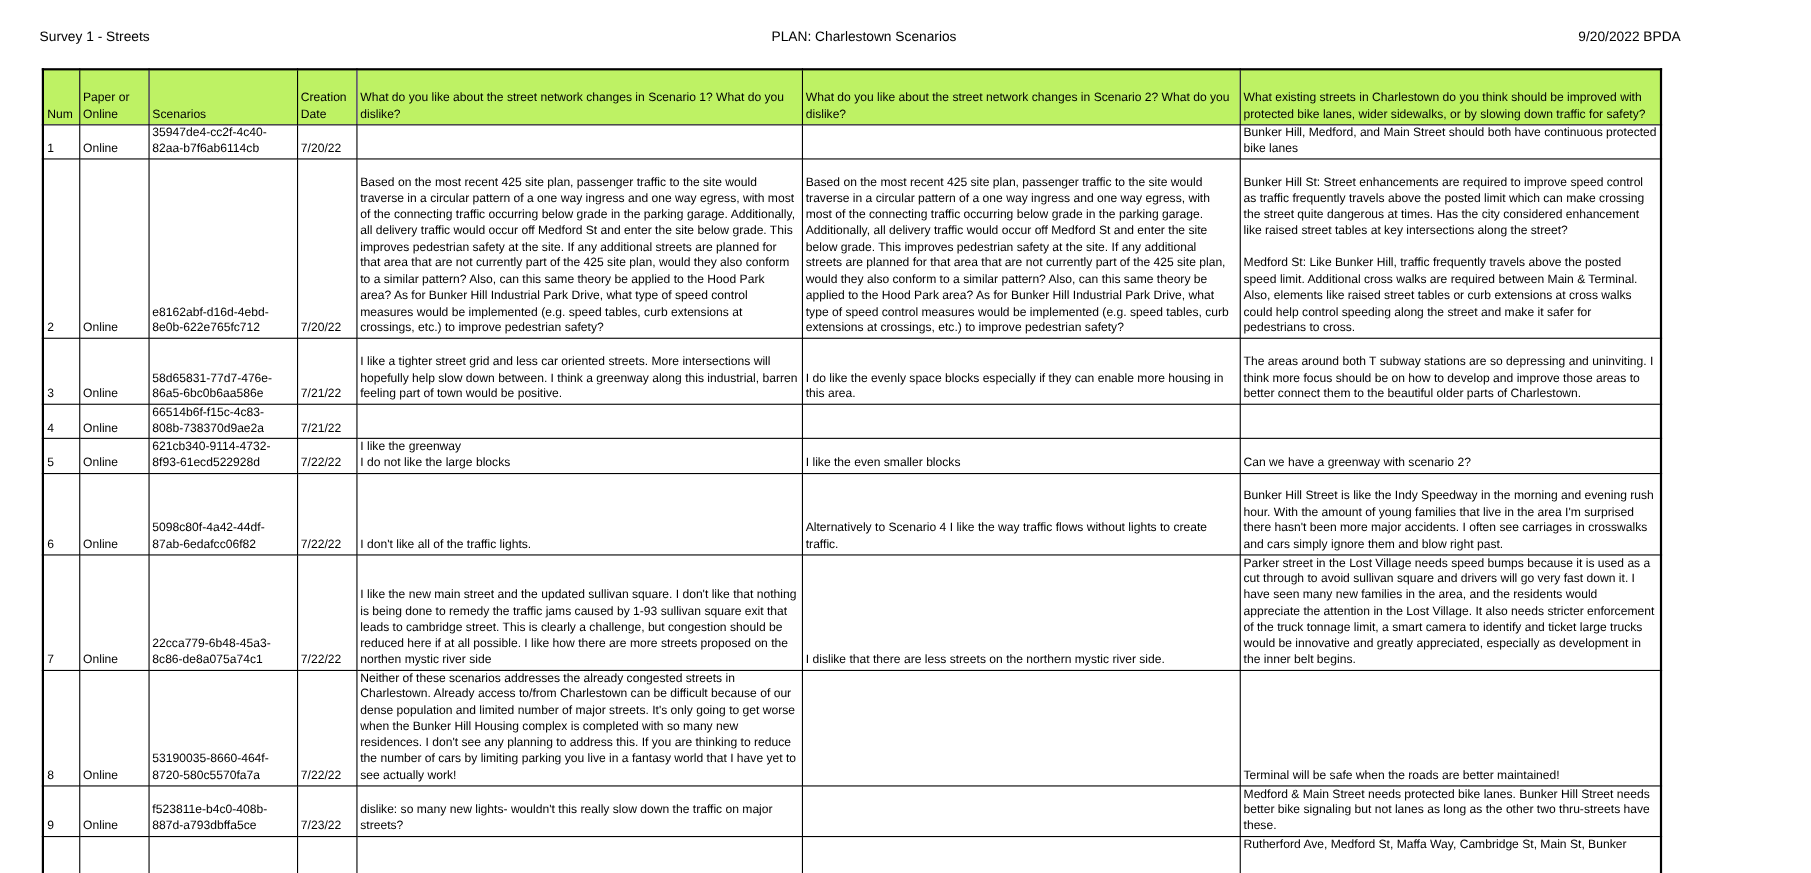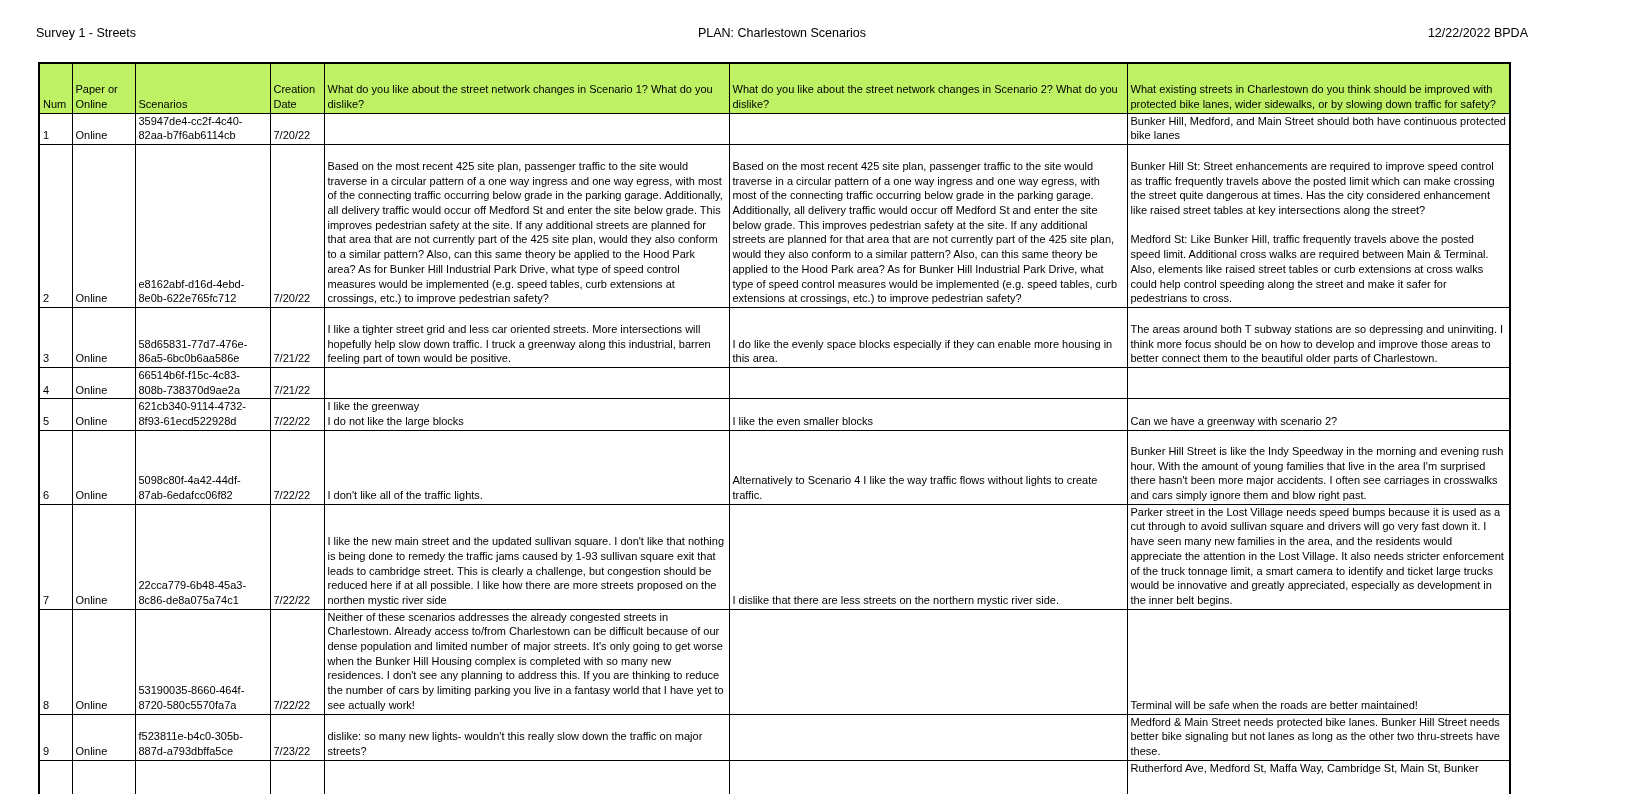--- a/index.html
+++ b/index.html
@@ -72,21 +72,21 @@
   tbody tr:nth-child(10) td { vertical-align: top; }
 </style>
 </head>
 <body>
 
 <div class="sheet">
 
   <div class="page-header">
     <div class="left">Survey 1 - Streets</div>
     <div class="center">PLAN: Charlestown Scenarios</div>
-    <div class="right">12/22/2022 BPDA</div>
+    <div class="right">9/20/2022 BPDA</div>
   </div>
 
   <table class="survey">
     <colgroup>
       <col style="width:33px">
       <col style="width:63px">
       <col style="width:135px">
       <col style="width:54px">
       <col style="width:405px">
       <col style="width:398px">
@@ -122,21 +122,21 @@
       <td class="col-q2">Based on the most recent 425 site plan, passenger traffic to the site would traverse in a circular pattern of a one way ingress and one way egress, with most of the connecting traffic occurring below grade in the parking garage. Additionally, all delivery traffic would occur off Medford St and enter the site below grade. This improves pedestrian safety at the site. If any additional streets are planned for that area that are not currently part of the 425 site plan, would they also conform to a similar pattern? Also, can this same theory be applied to the Hood Park area? As for Bunker Hill Industrial Park Drive, what type of speed control measures would be implemented (e.g. speed tables, curb extensions at crossings, etc.) to improve pedestrian safety?</td>
       <td class="col-q3">Bunker Hill St: Street enhancements are required to improve speed control as traffic frequently travels above the posted limit which can make crossing the street quite dangerous at times. Has the city considered enhancement like raised street tables at key intersections along the street?
 
 Medford St: Like Bunker Hill, traffic frequently travels above the posted speed limit. Additional cross walks are required between Main &amp; Terminal. Also, elements like raised street tables or curb extensions at cross walks could help control speeding along the street and make it safer for pedestrians to cross.</td>
     </tr>
         <tr>
       <td class="col-num">3</td>
       <td class="col-mode">Online</td>
       <td class="col-id">58d65831-77d7-476e-86a5-6bc0b6aa586e</td>
       <td class="col-date">7/21/22</td>
-      <td class="col-q1">I like a tighter street grid and less car oriented streets. More intersections will hopefully help slow down traffic. I truck a greenway along this industrial, barren feeling part of town would be positive.</td>
+      <td class="col-q1">I like a tighter street grid and less car oriented streets. More intersections will hopefully help slow down between. I think a greenway along this industrial, barren feeling part of town would be positive.</td>
       <td class="col-q2">I do like the evenly space blocks especially if they can enable more housing in this area.</td>
       <td class="col-q3">The areas around both T subway stations are so depressing and uninviting. I think more focus should be on how to develop and improve those areas to better connect them to the beautiful older parts of Charlestown.</td>
     </tr>
         <tr>
       <td class="col-num">4</td>
       <td class="col-mode">Online</td>
       <td class="col-id">66514b6f-f15c-4c83-808b-738370d9ae2a</td>
       <td class="col-date">7/21/22</td>
       <td class="col-q1"></td>
       <td class="col-q2"></td>
@@ -175,21 +175,21 @@
       <td class="col-mode">Online</td>
       <td class="col-id">53190035-8660-464f-8720-580c5570fa7a</td>
       <td class="col-date">7/22/22</td>
       <td class="col-q1">Neither of these scenarios addresses the already congested streets in Charlestown. Already access to/from Charlestown can be difficult because of our dense population and limited number of major streets. It's only going to get worse when the Bunker Hill Housing complex is completed with so many new residences. I don't see any planning to address this. If you are thinking to reduce the number of cars by limiting parking you live in a fantasy world that I have yet to see actually work!</td>
       <td class="col-q2"></td>
       <td class="col-q3">Terminal will be safe when the roads are better maintained!</td>
     </tr>
         <tr>
       <td class="col-num">9</td>
       <td class="col-mode">Online</td>
-      <td class="col-id">f523811e-b4c0-305b-887d-a793dbffa5ce</td>
+      <td class="col-id">f523811e-b4c0-408b-887d-a793dbffa5ce</td>
       <td class="col-date">7/23/22</td>
       <td class="col-q1">dislike: so many new lights- wouldn't this really slow down the traffic on major streets?</td>
       <td class="col-q2"></td>
       <td class="col-q3">Medford &amp; Main Street needs protected bike lanes. Bunker Hill Street needs better bike signaling but not lanes as long as the other two thru-streets have these.</td>
     </tr>
         <tr>
       <td class="col-num"></td>
       <td class="col-mode"></td>
       <td class="col-id"></td>
       <td class="col-date"></td>

